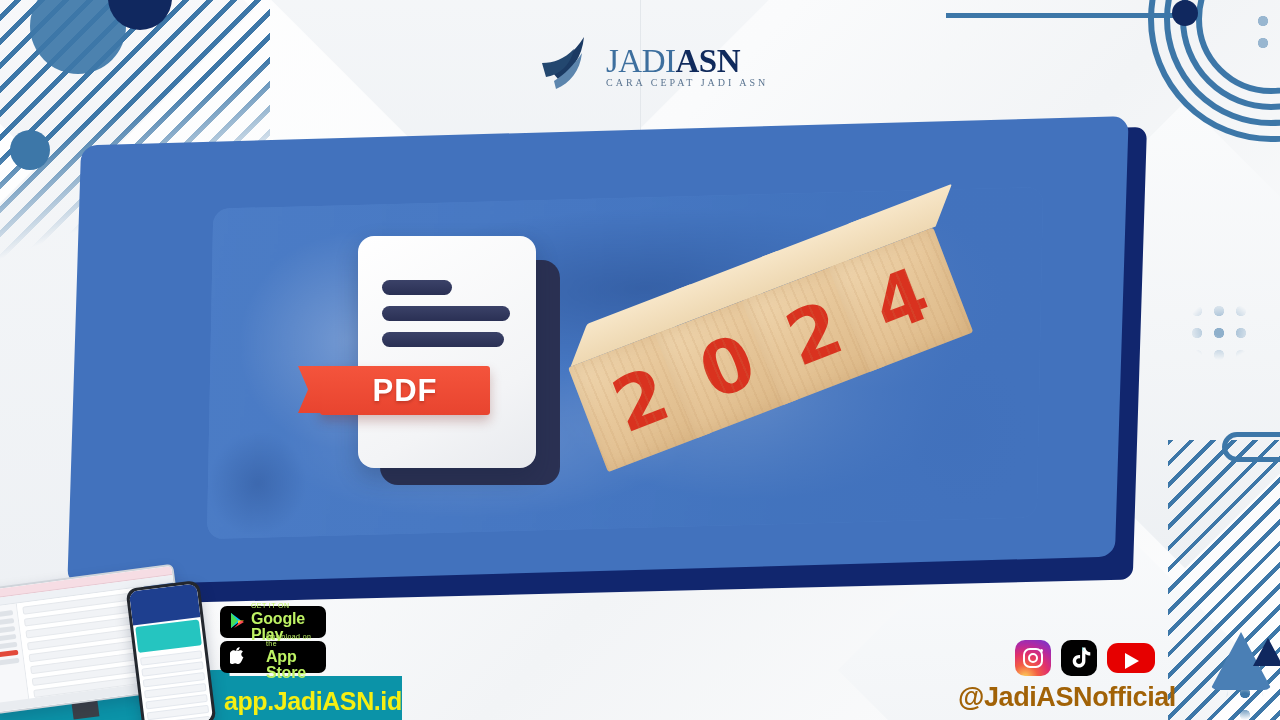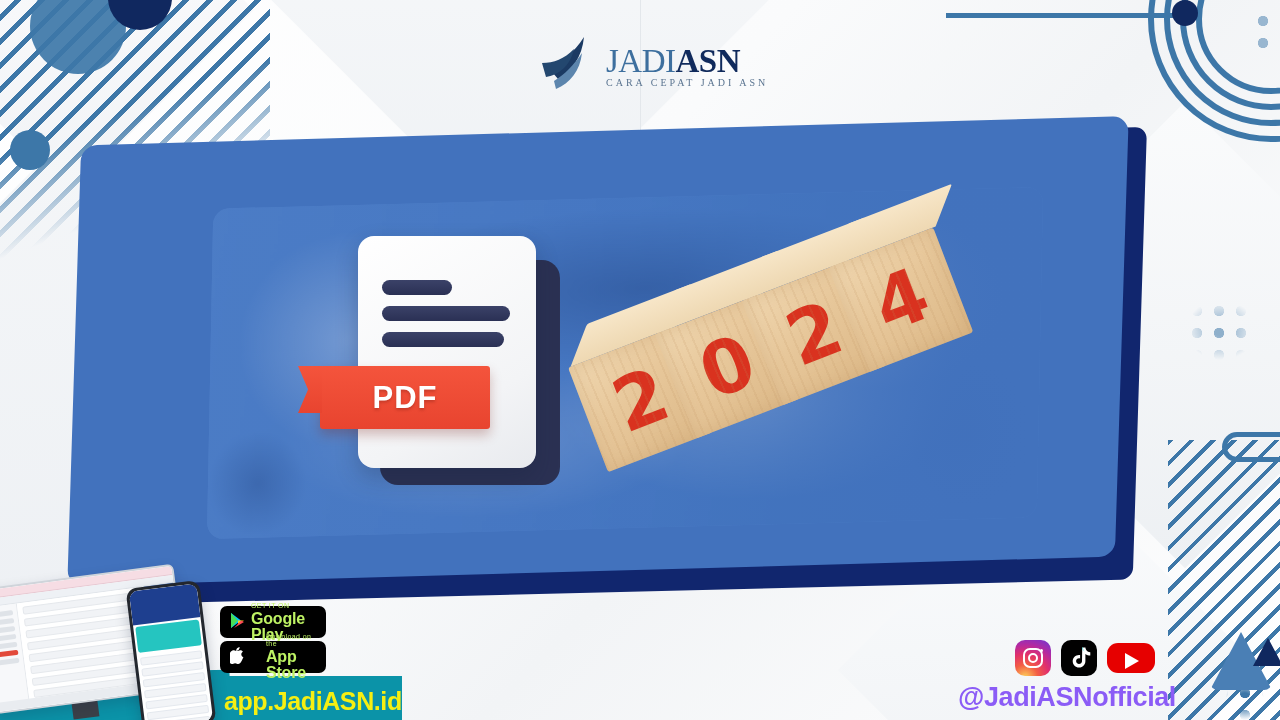--- a/index.html
+++ b/index.html
@@ -112,21 +112,21 @@
     position:absolute; left:62px; top:32px; width:180px; height:225px;
     background:#2b3153; border-radius:18px;
   }
   .pdf-front{
     position:absolute; left:40px; top:8px; width:178px; height:232px;
     background:linear-gradient(150deg,#ffffff 0%,#f3f4f6 70%,#e8eaee 100%);
     border-radius:16px; box-shadow:0 10px 22px rgba(20,30,60,.25);
   }
   .pdf-line{ position:absolute; background:linear-gradient(180deg,#3b4268,#2a3054); border-radius:9px; }
   .pdf-ribbon{
-    position:absolute; left:2px; top:138px; width:170px; height:63px;
+    position:absolute; left:2px; top:138px; width:170px; height:49px;
     background:linear-gradient(180deg,#f4543c,#e8442f);
     border-radius:3px;
     display:flex; align-items:center; justify-content:center;
     box-shadow:0 6px 12px rgba(120,30,20,.28);
   }
   .pdf-ribbon:before{
     content:""; position:absolute; left:-22px; top:0; width:24px; height:47px;
     background:linear-gradient(180deg,#f4543c,#e8442f);
     clip-path:polygon(0 0,100% 0,100% 100%,0 100%,42% 50%);
   }
@@ -216,21 +216,21 @@
   .ig .ring1{ position:absolute; left:8px; top:8px; width:20px;height:20px;border:2.6px solid #fff;border-radius:7px;}
   .ig .ring2{ position:absolute; left:13px; top:13px; width:10px;height:10px;border:2.4px solid #fff;border-radius:50%;}
   .ig .dot{ position:absolute; right:8.5px; top:9px; width:3px;height:3px;border-radius:50%;background:#fff;}
   .tt{ background:#010101; }
   .yt{ background:#e60000; width:48px; border-radius:11px; }
   .yt .play{
     position:absolute; left:18px; top:10px; width:0;height:0;
     border-left:14px solid #fff; border-top:8px solid transparent; border-bottom:8px solid transparent;
   }
   .handle{
-    position:absolute; font-size:27px; font-weight:800; color:#8b5cf6; letter-spacing:-.4px;
+    position:absolute; font-size:27px; font-weight:800; color:#a16207; letter-spacing:-.4px;
   }
   .app-link{
     position:absolute; font-size:25px; font-weight:800; color:#f6ef12; letter-spacing:-.4px;
   }
 </style>
 </head>
 <body>
 
 <div id="stage">
 

